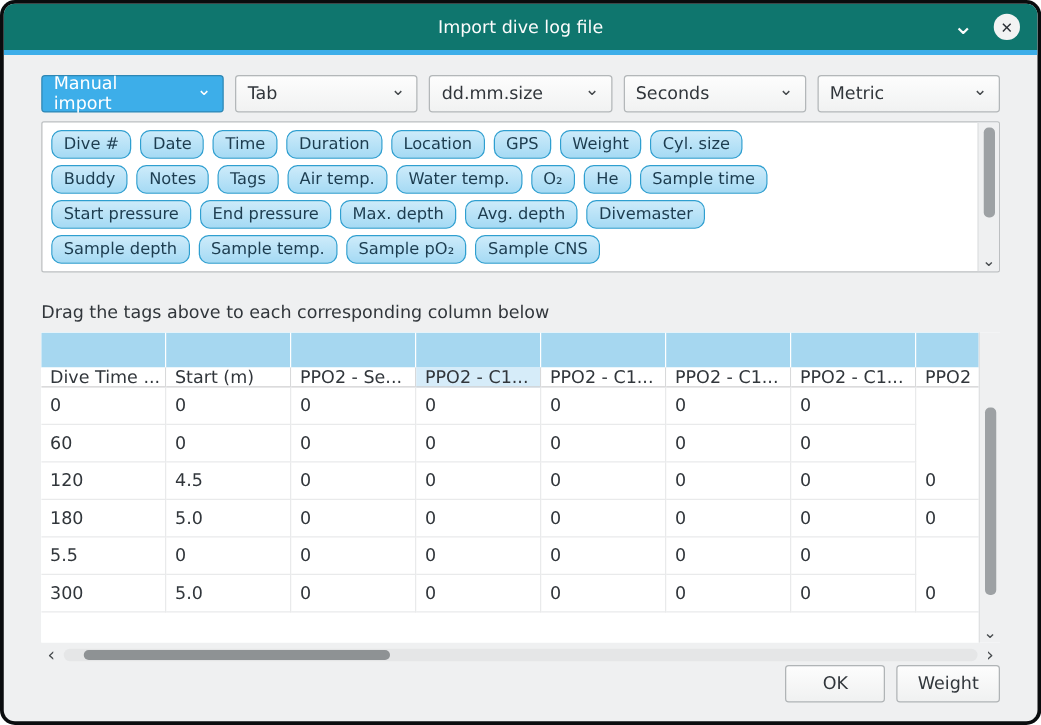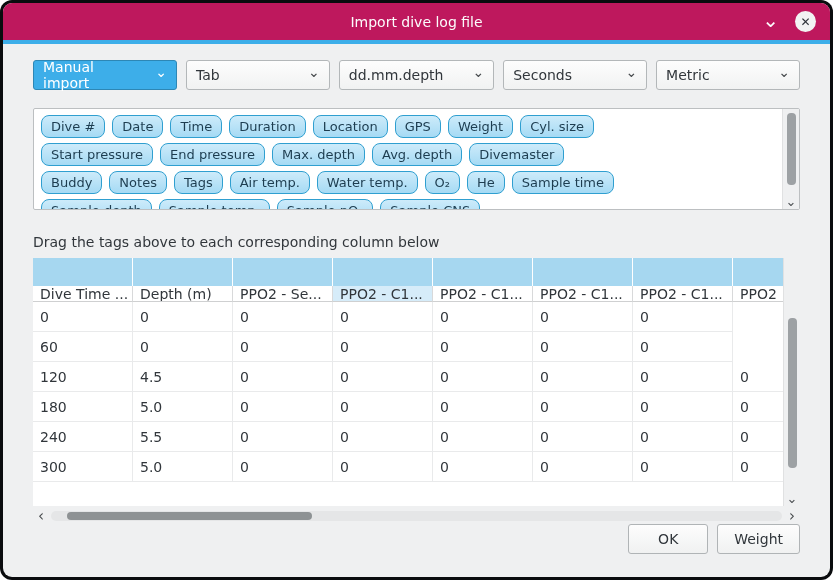--- a/index.html
+++ b/index.html
@@ -2,39 +2,39 @@
 <html><head>
 <meta charset="utf-8">
 <style>
   * { box-sizing: border-box; margin: 0; padding: 0; }
   html,body { width: 833px; height: 580px; }
   body { font-family: "DejaVu Sans", "Liberation Sans", sans-serif; background: #ffffff; }
 
   .frame { width: 833px; height: 580px; background: #0a0c0e; border-radius: 12px; padding: 3px; overflow: hidden; }
   .window { width: 100%; height: 100%; border-radius: 9px; overflow: hidden; display: flex; flex-direction: column; background: #eff0f1; }
 
-  .titlebar { height: 37px; background: #be185d; display: flex; align-items: center; justify-content: center; position: relative; flex: 0 0 auto; text-align: right; }
+  .titlebar { height: 37px; background: #0f766e; display: flex; align-items: center; justify-content: center; position: relative; flex: 0 0 auto; text-align: right; }
   .titlebar .title { color: #fcfcfc; font-size: 14px; }
   .titlebar-icons { position: absolute; right: 14px; top: 0; height: 100%; display: flex; align-items: center; gap: 16px; }
   .tb-chevron { color: #fcfcfc; font-size: 20px; line-height: 14px; height: 18px; }
   .tb-close { width: 21px; height: 21px; border-radius: 50%; background: #f2f3f3; color: #2b3036; display: flex; align-items: center; justify-content: center; font-size: 12px; font-weight: bold; }
 
   .accent-line { height: 4px; background: #3daee9; flex: 0 0 auto; }
 
   .content { flex: 1; padding: 16px 30px 14px 30px; display: flex; flex-direction: column; }
 
   
   .dropdown-row { display: flex; gap: 9px; height: 30px; flex: 0 0 auto; }
   .combo { flex: 1; border: 1px solid #b3b7b9; border-radius: 3px; background: linear-gradient(#fdfdfd, #f1f2f2); display: flex; align-items: center; justify-content: space-between; padding: 0 9px; font-size: 14px; color: #31363b; cursor: default; gap: 29px; }
   .combo .combo-arrow { font-size: 14px; color: #45494c; line-height: 10px; margin-top: -6px; }
   .combo.highlighted { background: #3daee9; border-color: #2d87b5; color: #ffffff; }
   .combo.highlighted .combo-arrow { color: #ffffff; }
 
   
-  .tag-box { margin-top: 18px; height: 102px; background: #ffffff; border: 1px solid #bcbfc1; border-radius: 2px; position: relative; overflow: hidden; flex: 0 0 auto; }
+  .tag-box { margin-top: 7px; height: 121px; background: #ffffff; border: 1px solid #bcbfc1; border-radius: 2px; position: relative; overflow: hidden; flex: 0 0 auto; }
   .tag-list { position: absolute; left: 0; top: 0; right: 17px; bottom: 0; padding: 6px 4px 0 7px; overflow: hidden; }
   .tag-row { display: flex; gap: 7px; margin-bottom: 5px; }
   .tag-pill { display: inline-flex; align-items: center; height: 23px; padding: 0 9px; border: 1px solid #2f9fd0; border-radius: 8px; background: linear-gradient(#cdebfa, #a5daf4); font-size: 13px; color: #1d3d50; white-space: nowrap; cursor: grab; }
 
   
   .vscroll { position: absolute; right: 0; top: 0; bottom: 0; width: 17px; background: #eff0f1; border-left: 1px solid #e0e1e2; }
   .vscroll .thumb { position: absolute; left: 4px; width: 9px; border-radius: 4px; background: #9da1a4; }
   .vscroll .arrow-down { position: absolute; bottom: 1px; left: 0; width: 100%; text-align: center; color: #4a4e51; font-size: 13px; line-height: 12px; }
 
   
@@ -84,21 +84,21 @@
       <div class="dropdown-row">
           <div class="combo highlighted">
             <span class="combo-label">Manual import</span>
             <span class="combo-arrow">⌄</span>
           </div>
           <div class="combo">
             <span class="combo-label">Tab</span>
             <span class="combo-arrow">⌄</span>
           </div>
           <div class="combo">
-            <span class="combo-label">dd.mm.depth</span>
+            <span class="combo-label">dd.mm.size</span>
             <span class="combo-arrow">⌄</span>
           </div>
           <div class="combo">
             <span class="combo-label">Seconds</span>
             <span class="combo-arrow">⌄</span>
           </div>
           <div class="combo">
             <span class="combo-label">Metric</span>
             <span class="combo-arrow">⌄</span>
           </div>
@@ -110,37 +110,37 @@
               <span class="tag-pill">Dive #</span>
               <span class="tag-pill">Date</span>
               <span class="tag-pill">Time</span>
               <span class="tag-pill">Duration</span>
               <span class="tag-pill">Location</span>
               <span class="tag-pill">GPS</span>
               <span class="tag-pill">Weight</span>
               <span class="tag-pill">Cyl. size</span>
             </div>
             <div class="tag-row">
-              <span class="tag-pill">Start pressure</span>
-              <span class="tag-pill">End pressure</span>
-              <span class="tag-pill">Max. depth</span>
-              <span class="tag-pill">Avg. depth</span>
-              <span class="tag-pill">Divemaster</span>
-            </div>
-            <div class="tag-row">
               <span class="tag-pill">Buddy</span>
               <span class="tag-pill">Notes</span>
               <span class="tag-pill">Tags</span>
               <span class="tag-pill">Air temp.</span>
               <span class="tag-pill">Water temp.</span>
               <span class="tag-pill">O₂</span>
               <span class="tag-pill">He</span>
               <span class="tag-pill">Sample time</span>
             </div>
             <div class="tag-row">
+              <span class="tag-pill">Start pressure</span>
+              <span class="tag-pill">End pressure</span>
+              <span class="tag-pill">Max. depth</span>
+              <span class="tag-pill">Avg. depth</span>
+              <span class="tag-pill">Divemaster</span>
+            </div>
+            <div class="tag-row">
               <span class="tag-pill">Sample depth</span>
               <span class="tag-pill">Sample temp.</span>
               <span class="tag-pill">Sample pO₂</span>
               <span class="tag-pill">Sample CNS</span>
             </div>
           </div>
         <div class="vscroll">
           <div class="thumb" style="top:4px;height:72px;"></div>
           <div class="arrow-down">⌄</div>
         </div>
@@ -155,21 +155,21 @@
               <div class="tcell"></div>
               <div class="tcell"></div>
               <div class="tcell"></div>
               <div class="tcell"></div>
               <div class="tcell"></div>
               <div class="tcell"></div>
               <div class="tcell"></div>
             </div>
           <div class="trow head-row">
               <div class="tcell">Dive Time ...</div>
-              <div class="tcell">Depth (m)</div>
+              <div class="tcell">Start (m)</div>
               <div class="tcell">PPO2 - Se...</div>
               <div class="tcell selected">PPO2 - C1...</div>
               <div class="tcell">PPO2 - C1...</div>
               <div class="tcell">PPO2 - C1...</div>
               <div class="tcell">PPO2 - C1...</div>
               <div class="tcell">PPO2</div>
             </div>
           <div id="table-body">
               <div class="trow data-row">
                 <div class="tcell">0</div>
@@ -203,21 +203,20 @@
                 <div class="tcell">180</div>
                 <div class="tcell">5.0</div>
                 <div class="tcell">0</div>
                 <div class="tcell">0</div>
                 <div class="tcell">0</div>
                 <div class="tcell">0</div>
                 <div class="tcell">0</div>
                 <div class="tcell">0</div>
               </div>
               <div class="trow data-row">
-                <div class="tcell">240</div>
                 <div class="tcell">5.5</div>
                 <div class="tcell">0</div>
                 <div class="tcell">0</div>
                 <div class="tcell">0</div>
                 <div class="tcell">0</div>
                 <div class="tcell">0</div>
                 <div class="tcell">0</div>
               </div>
               <div class="trow data-row">
                 <div class="tcell">300</div>

